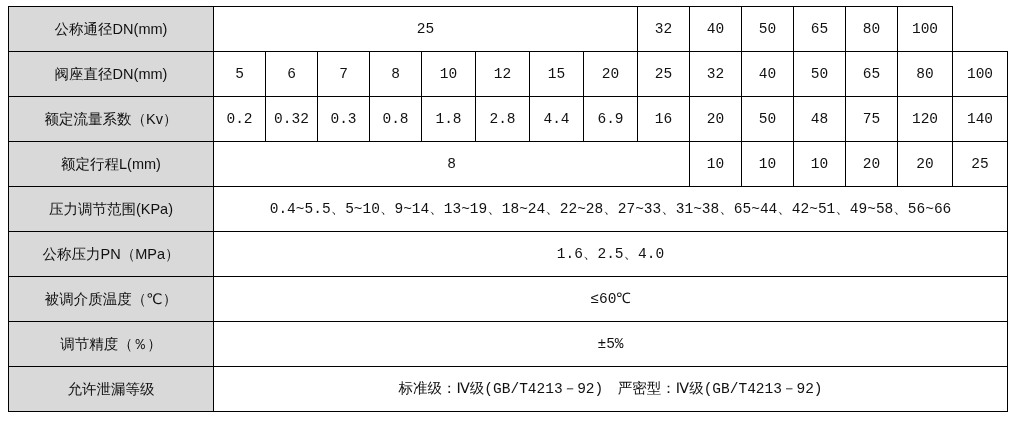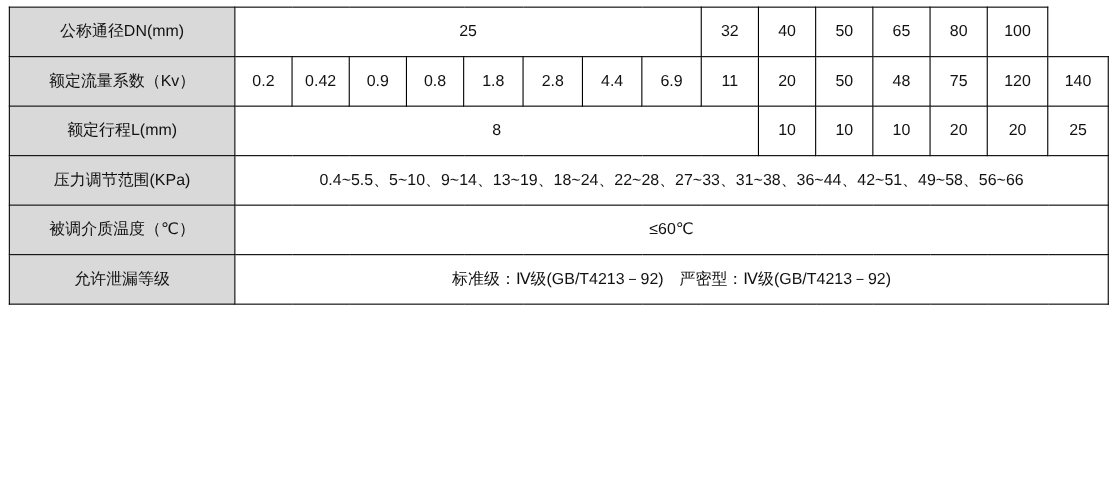--- a/index.html
+++ b/index.html
@@ -34,20 +34,21 @@
     white-space: nowrap;
     overflow: hidden;
   }
   td.label {
     background: #d9d9d9;
     width: 205px;
     font-size: 14.5px;
   }
   td.val {
     background: #ffffff;
+    font-family: Liberation Mono, monospace;
   }
 </style>
 </head>
 <body>
 
 <div id="spec-table-wrap">
   <table class="spec">
     <colgroup>
       <col style="width:205px">
       <col style="width:52px">
@@ -71,54 +72,80 @@
           <td class="label">公称通径DN(mm)</td>
           <td class="val" colspan="8">25</td>
           <td class="val">32</td>
           <td class="val">40</td>
           <td class="val">50</td>
           <td class="val">65</td>
           <td class="val">80</td>
           <td class="val">100</td>
         </tr>
         <tr>
+          <td class="label">阀座直径DN(mm)</td>
+          <td class="val">5</td>
+          <td class="val">6</td>
+          <td class="val">7</td>
+          <td class="val">8</td>
+          <td class="val">10</td>
+          <td class="val">12</td>
+          <td class="val">15</td>
+          <td class="val">20</td>
+          <td class="val">25</td>
+          <td class="val">32</td>
+          <td class="val">40</td>
+          <td class="val">50</td>
+          <td class="val">65</td>
+          <td class="val">80</td>
+          <td class="val">100</td>
+        </tr>
+        <tr>
           <td class="label">额定流量系数（Kv）</td>
           <td class="val">0.2</td>
-          <td class="val">0.42</td>
-          <td class="val">0.9</td>
+          <td class="val">0.32</td>
+          <td class="val">0.3</td>
           <td class="val">0.8</td>
           <td class="val">1.8</td>
           <td class="val">2.8</td>
           <td class="val">4.4</td>
           <td class="val">6.9</td>
-          <td class="val">11</td>
+          <td class="val">16</td>
           <td class="val">20</td>
           <td class="val">50</td>
           <td class="val">48</td>
           <td class="val">75</td>
           <td class="val">120</td>
           <td class="val">140</td>
         </tr>
         <tr>
           <td class="label">额定行程L(mm)</td>
           <td class="val" colspan="9">8</td>
           <td class="val">10</td>
           <td class="val">10</td>
           <td class="val">10</td>
           <td class="val">20</td>
           <td class="val">20</td>
           <td class="val">25</td>
         </tr>
         <tr>
           <td class="label">压力调节范围(KPa)</td>
-          <td class="val" colspan="15">0.4~5.5、5~10、9~14、13~19、18~24、22~28、27~33、31~38、36~44、42~51、49~58、56~66</td>
+          <td class="val" colspan="15">0.4~5.5、5~10、9~14、13~19、18~24、22~28、27~33、31~38、65~44、42~51、49~58、56~66</td>
+        </tr>
+        <tr>
+          <td class="label">公称压力PN（MPa）</td>
+          <td class="val" colspan="15">1.6、2.5、4.0</td>
         </tr>
         <tr>
           <td class="label">被调介质温度（℃）</td>
           <td class="val" colspan="15">≤60℃</td>
+        </tr>
+        <tr>
+          <td class="label">调节精度（％）</td>
+          <td class="val" colspan="15">±5%</td>
         </tr>
         <tr>
           <td class="label">允许泄漏等级</td>
           <td class="val" colspan="15">标准级：Ⅳ级(GB/T4213－92)　严密型：Ⅳ级(GB/T4213－92)</td>
         </tr>
       </tbody>
   </table>
 </div>
 
 </body></html>

